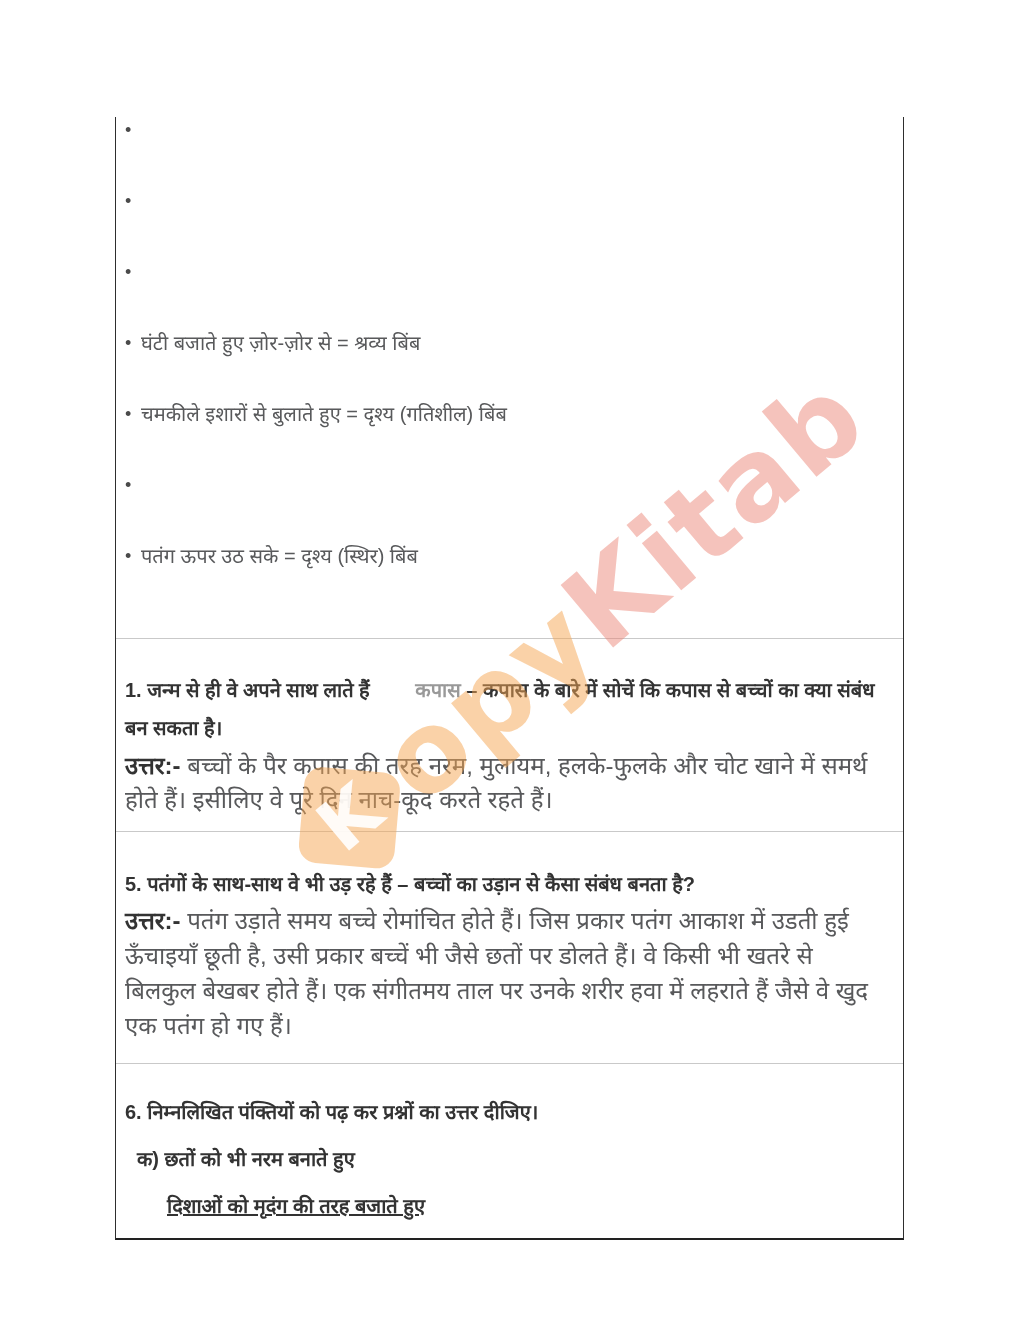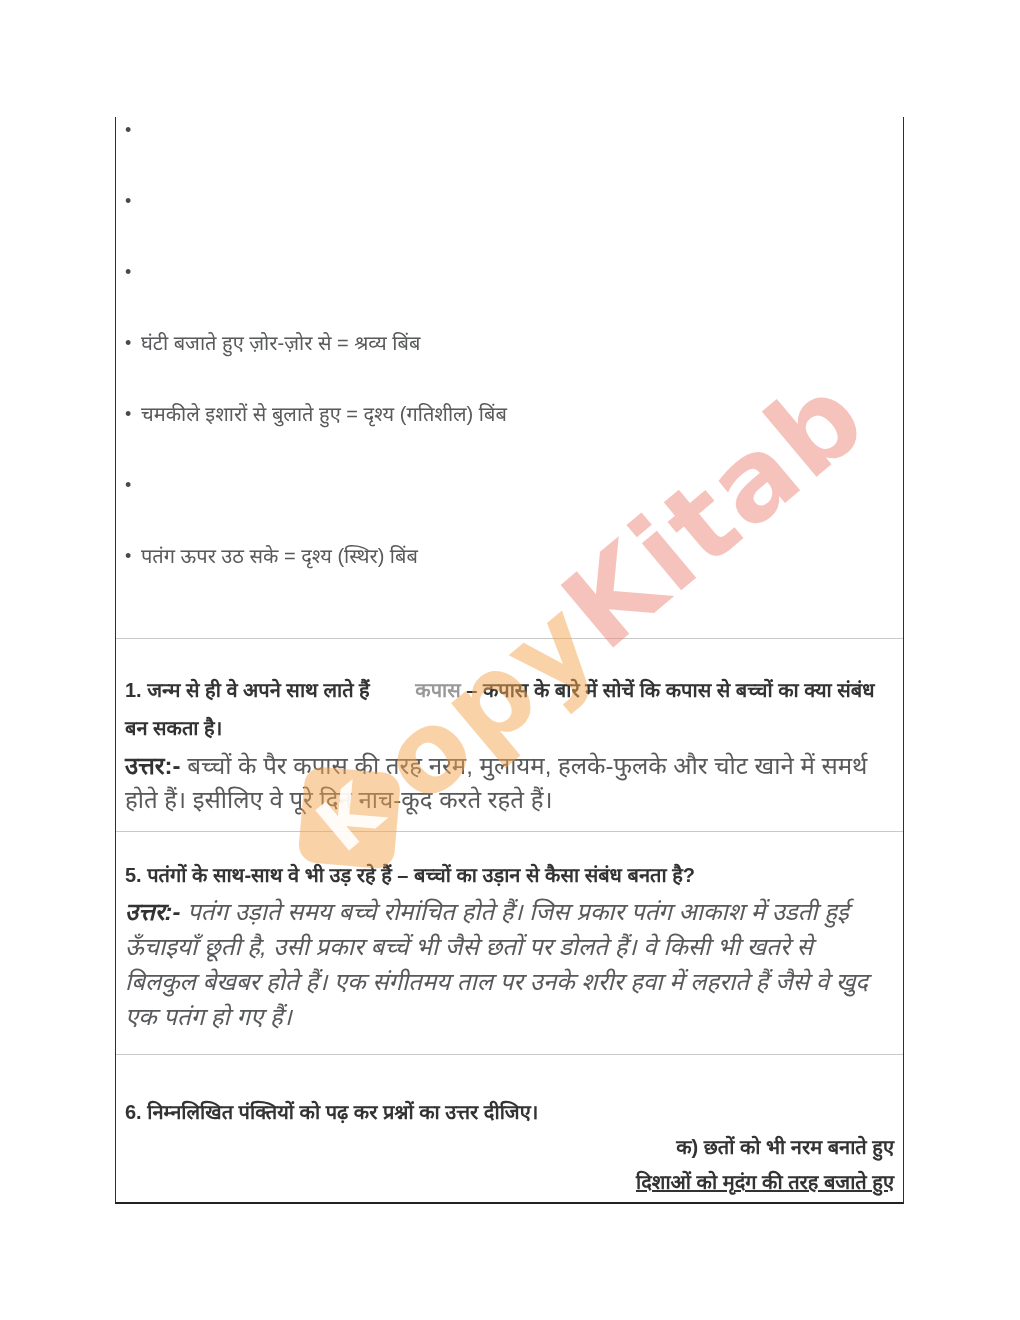--- a/index.html
+++ b/index.html
@@ -55,42 +55,41 @@
 
   
   .q-heading {
     margin:0;
     font-size:20px;
     line-height:38px;
     font-weight:bold;
     color:#333333;
   }
   .q4-heading { margin-top:32px; }
-  .q5-heading { margin-top:24px; }
-  .q6-heading { margin-top:39px; line-height:36px; }
+  .q5-heading { margin-top:33px; }
+  .q6-heading { margin-top:30px; line-height:36px; }
   .q-heading .muted { color:#999999;padding-left:40px; }
 
   
   .answer {
     margin:2px 13px 0 0;
     font-size:24px;
     line-height:34px;
     color:#58595b;
   }
-  .q5-answer { margin-top:0; line-height:35px;font-style:italic; }
+  .q5-answer { margin-top:0; line-height:35px; }
   .ans-label { font-weight:bold; color:#333333; }
 
   
   .q6-line {
-    margin:0;
+    margin:12px;
     font-size:20px;
     line-height:35px;
     font-weight:bold;
     color:#333333;
-    text-align:right;
   }
   .q6-line.indent { padding-left:30px;text-decoration:underline; }
 
   
   .watermark-layer {
     position:absolute;
     inset:0;
     z-index:2;
     pointer-events:none;
   }

